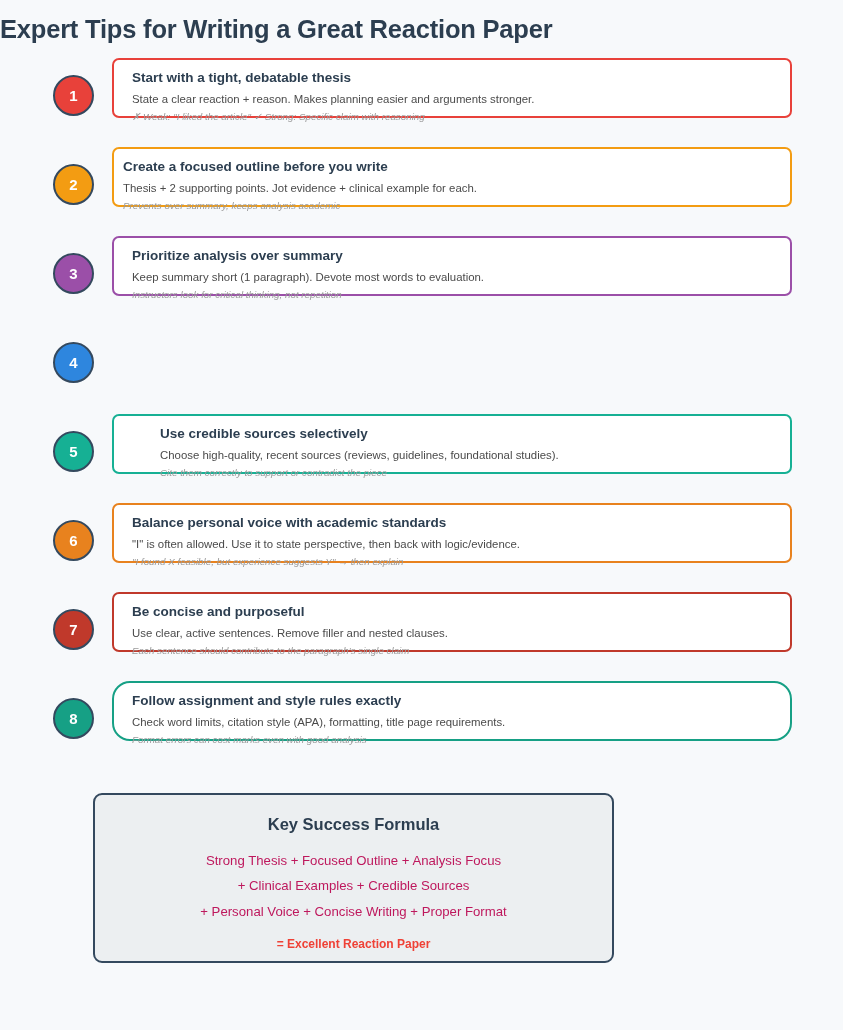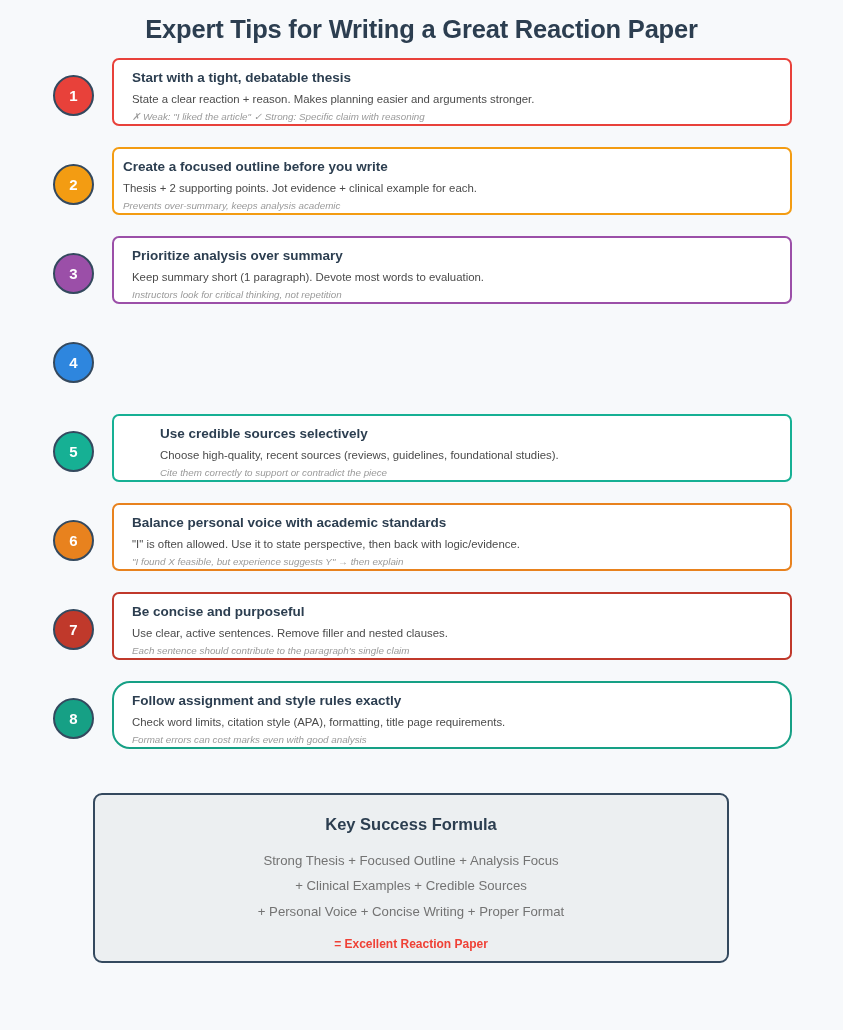--- a/index.html
+++ b/index.html
@@ -14,21 +14,20 @@
     overflow: hidden;
     position: relative;
   }
   .page {
     width: 843px;
     height: 1030px;
     position: relative;
     box-sizing: border-box;
   }
   .page-title {
-    text-align: center;
     font-size: 25.5px;
     font-weight: bold;
     color: #2c3e50;
     letter-spacing: -0.2px;
     padding-top: 14px;
     margin: 0;
     line-height: 1.2;
   }
   .tips-list {
     margin-top: 13px;
@@ -55,21 +54,21 @@
     display: flex;
     align-items: center;
     justify-content: center;
     line-height: 1;
   }
   .card {
     position: absolute;
     left: 112px;
     right: 51px;
     top: 0;
-    height: 68px;
+    height: 60px;
     background: #ffffff;
     border: 2px solid #cccccc;
     border-radius: 7px;
     box-sizing: border-box;
     padding: 10px 0 0 18px;
   }
   .card-title {
     font-size: 13.5px;
     font-weight: bold;
     color: #2c3e50;
@@ -86,40 +85,40 @@
     font-size: 9.8px;
     color: #9a9a9a;
     font-style: italic;
     margin: 0;
     line-height: 1.2;
   }
   .summary-box {
     position: absolute;
     left: 93px;
     top: 793px;
-    width: 636px;
+    width: 521px;
     height: 170px;
     background: #eceff1;
     border: 2px solid #34495e;
     border-radius: 9px;
     box-sizing: border-box;
     padding-top: 20px;
   }
   .summary-title {
     text-align: center;
     font-size: 16.5px;
     font-weight: bold;
     color: #2c3e50;
     margin: 0 0 18px 0;
     line-height: 1.2;
   }
   .summary-line {
     text-align: center;
     font-size: 13.2px;
-    color: #737373;
+    color: #be185d;
     margin: 0 0 9px 0;
     line-height: 1.25;
   }
   .summary-result {
     text-align: center;
     font-size: 12px;
     font-weight: bold;
     color: #ef4136;
     margin: 17px 0 0 0;
     line-height: 1.2;

